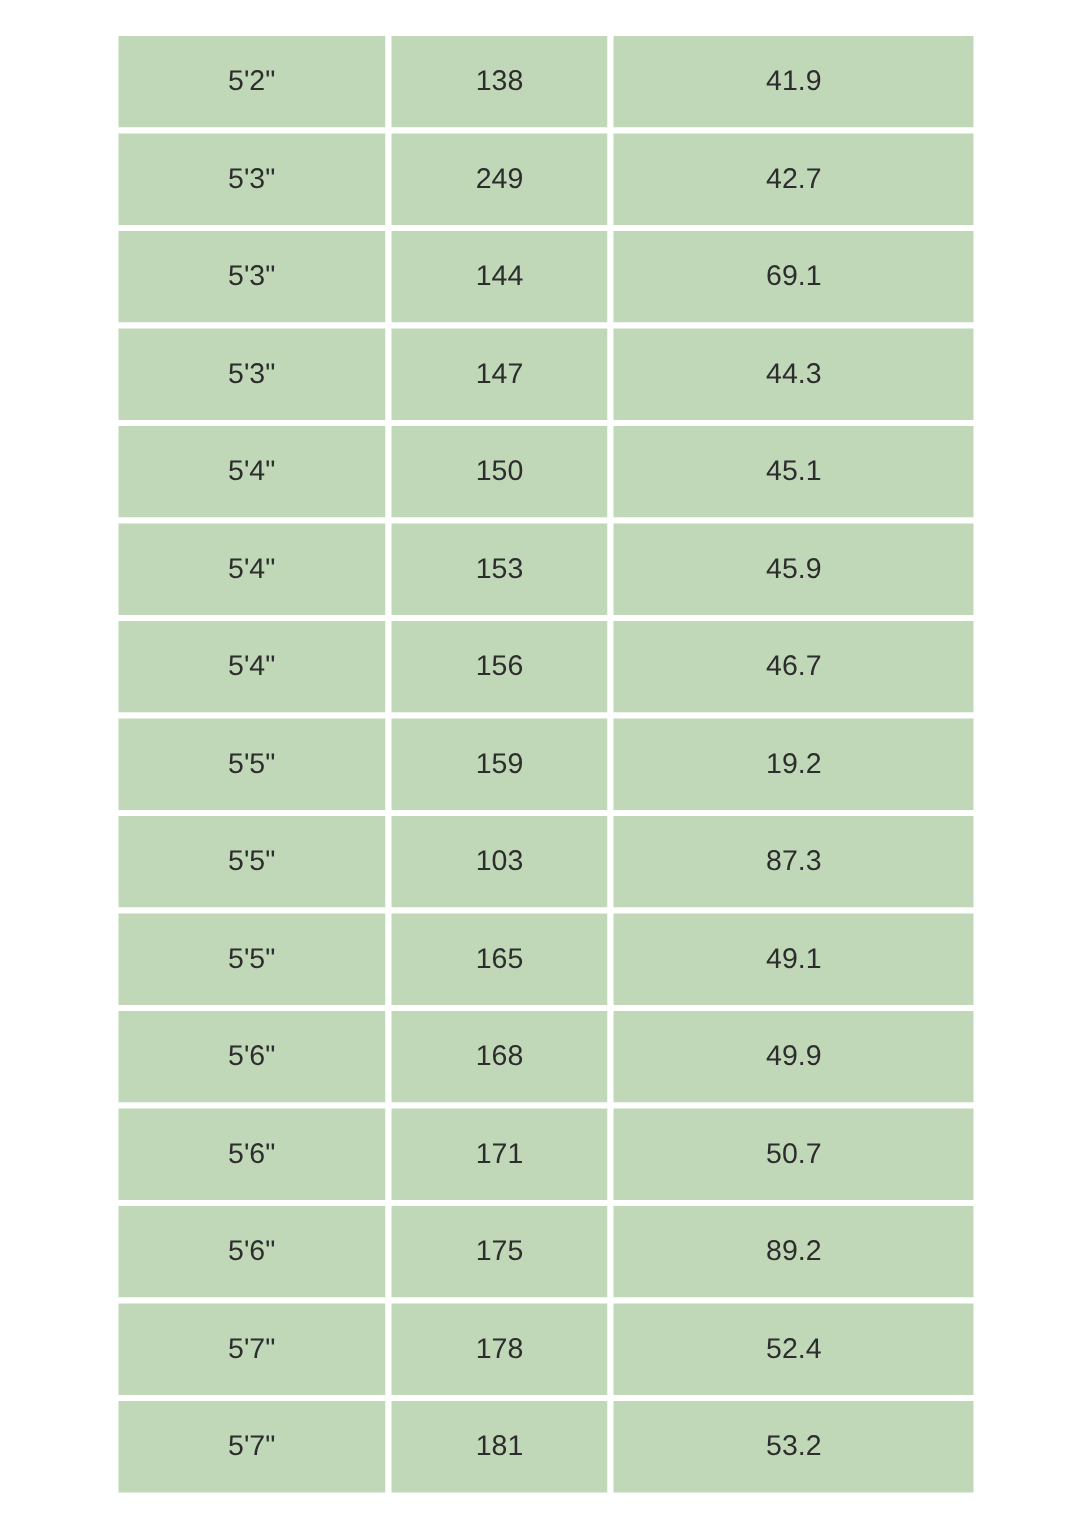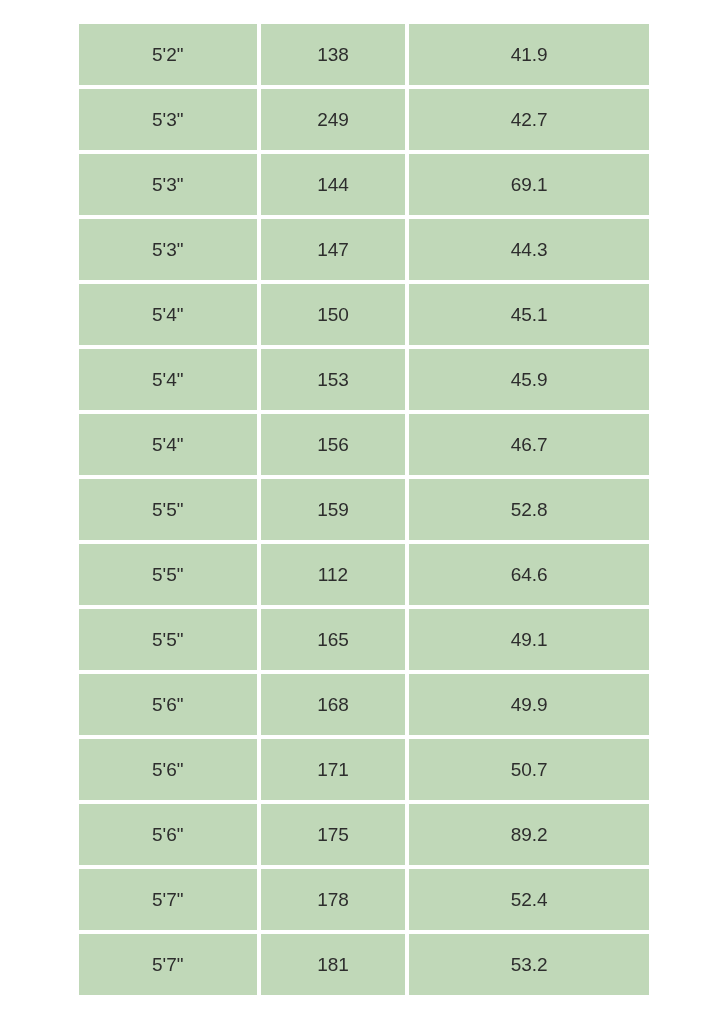--- a/index.html
+++ b/index.html
@@ -143,31 +143,31 @@
           <td class="cell cell-kg">46.7</td>
         </tr>
         <tr class="spacer-row">
           <td colspan="5" style="height: 4px; padding: 0px; background: rgb(255, 255, 255);"></td>
         </tr>
         <tr class="table-row">
           <td class="cell cell-height">5'5"</td>
           <td class="cell-gap"></td>
           <td class="cell cell-cm">159</td>
           <td class="cell-gap"></td>
-          <td class="cell cell-kg">52.8</td>
+          <td class="cell cell-kg">19.2</td>
         </tr>
         <tr class="spacer-row">
           <td colspan="5" style="height: 4px; padding: 0px; background: rgb(255, 255, 255);"></td>
         </tr>
         <tr class="table-row">
           <td class="cell cell-height">5'5"</td>
           <td class="cell-gap"></td>
-          <td class="cell cell-cm">112</td>
-          <td class="cell-gap"></td>
-          <td class="cell cell-kg">64.6</td>
+          <td class="cell cell-cm">103</td>
+          <td class="cell-gap"></td>
+          <td class="cell cell-kg">87.3</td>
         </tr>
         <tr class="spacer-row">
           <td colspan="5" style="height: 4px; padding: 0px; background: rgb(255, 255, 255);"></td>
         </tr>
         <tr class="table-row">
           <td class="cell cell-height">5'5"</td>
           <td class="cell-gap"></td>
           <td class="cell cell-cm">165</td>
           <td class="cell-gap"></td>
           <td class="cell cell-kg">49.1</td>

